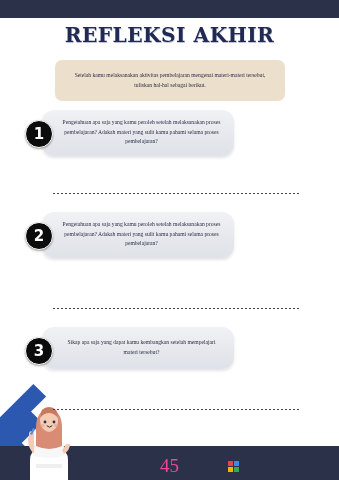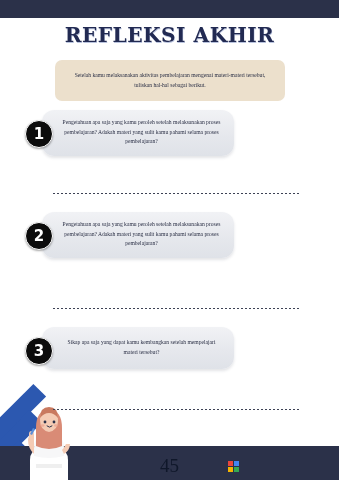--- a/index.html
+++ b/index.html
@@ -113,21 +113,21 @@
     z-index:9;
   }
 
   
   .footer-navy {
     position:absolute; bottom:0; left:0; width:339px; height:34px;
     background:#2b3149; z-index:7;
   }
   .pagenum {
     position:absolute; bottom:3px; left:0; width:339px;
-    text-align:center; color:#0f172a;
+    text-align:center; color:#ec4899;
     font-family:"Liberation Serif", serif;
     font-size:19px; z-index:9;
   }
   .logo {
     position:absolute; bottom:8px; left:228px;
     width:11px; height:11px; z-index:9;
     display:grid; grid-template-columns:1fr 1fr; grid-template-rows:1fr 1fr;
     gap:1px;
   }
   .logo i { display:block; }

